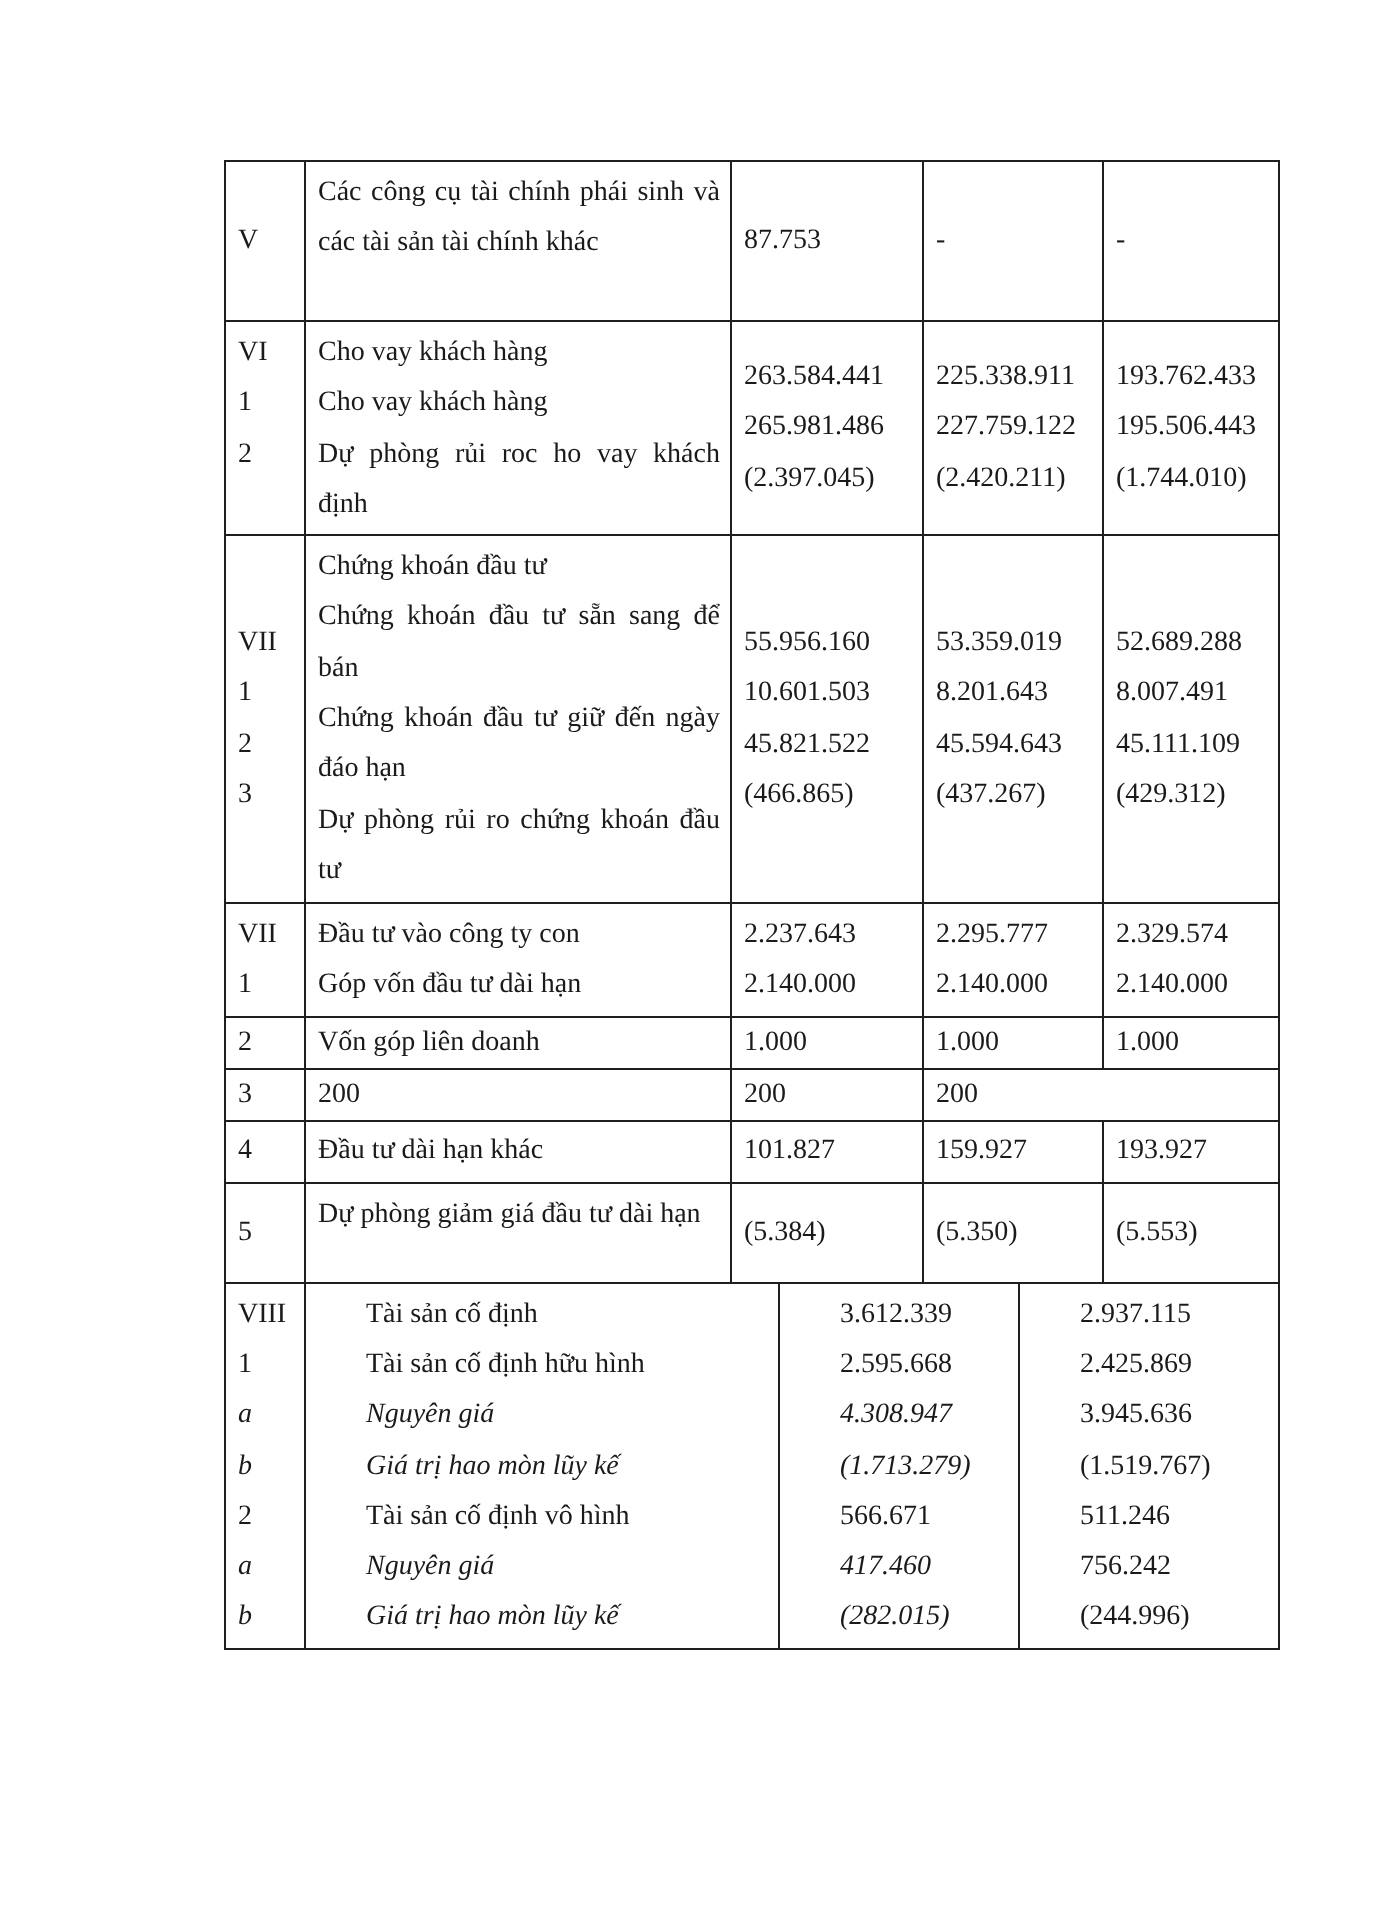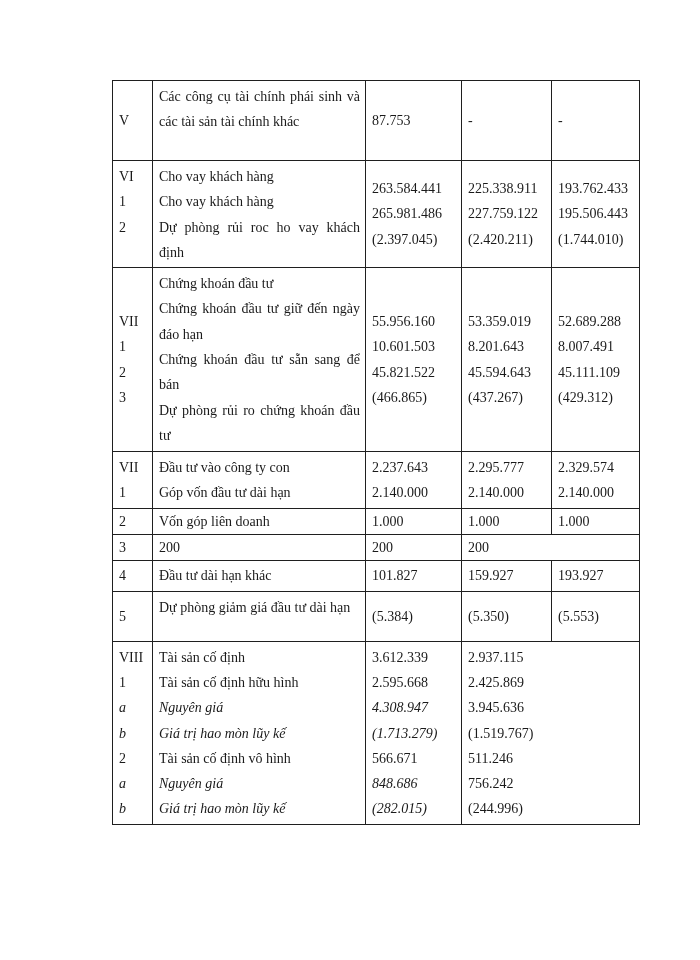--- a/index.html
+++ b/index.html
@@ -41,21 +41,21 @@
   .ln, .para { display: block; }
   
   .r-v    { min-height: 80px; }
   .r-vi   { min-height: 97px; }
   .r-vii  { min-height: 184px; }
   .r-gop  { min-height: 50px; }
   .r-s1   { min-height: 26px; }
   .r-s1 .cell { padding-top: 0; padding-bottom: 0; }
   .r-4    { min-height: 28px; }
   .r-5    { min-height: 50px; }
-  .r-viii { min-height: 178px; }
+  .r-viii { min-height: 178px; gap: 24px; }
 </style>
 </head>
 <body>
 
 <div class="page">
   <div class="tbl">
 
     <div class="row r-v">
       <div class="cell vc">
         <span class="ln b">V</span>
@@ -104,22 +104,22 @@
 
     <div class="row r-vii">
       <div class="cell vc">
         <span class="ln b">VII</span>
         <span class="ln">1</span>
         <span class="ln">2</span>
         <span class="ln">3</span>
       </div>
       <div class="cell topc">
         <p class="para b">Chứng khoán đầu tư</p>
+        <p class="para just">Chứng khoán đầu tư sẵn sang để bán</p>
         <p class="para just">Chứng khoán đầu tư giữ đến ngày đáo hạn</p>
-        <p class="para just">Chứng khoán đầu tư sẵn sang để bán</p>
         <p class="para just">Dự phòng rủi ro chứng khoán đầu tư</p>
       </div>
       <div class="cell vc">
         <span class="ln b">55.956.160</span>
         <span class="ln">10.601.503</span>
         <span class="ln">45.821.522</span>
         <span class="ln">(466.865)</span>
       </div>
       <div class="cell vc">
         <span class="ln b">53.359.019</span>
@@ -245,21 +245,21 @@
         <p class="para">Tài sản cố định vô hình</p>
         <p class="para it">Nguyên giá</p>
         <p class="para it">Giá trị hao mòn lũy kế</p>
       </div>
       <div class="cell topc">
         <span class="ln b">3.612.339</span>
         <span class="ln">2.595.668</span>
         <span class="ln it">4.308.947</span>
         <span class="ln it">(1.713.279)</span>
         <span class="ln">566.671</span>
-        <span class="ln it">848.686</span>
+        <span class="ln it">417.460</span>
         <span class="ln it">(282.015)</span>
       </div>
       <div class="cell topc">
         <span class="ln b">2.937.115</span>
         <span class="ln">2.425.869</span>
         <span class="ln">3.945.636</span>
         <span class="ln">(1.519.767)</span>
         <span class="ln">511.246</span>
         <span class="ln">756.242</span>
         <span class="ln">(244.996)</span>

